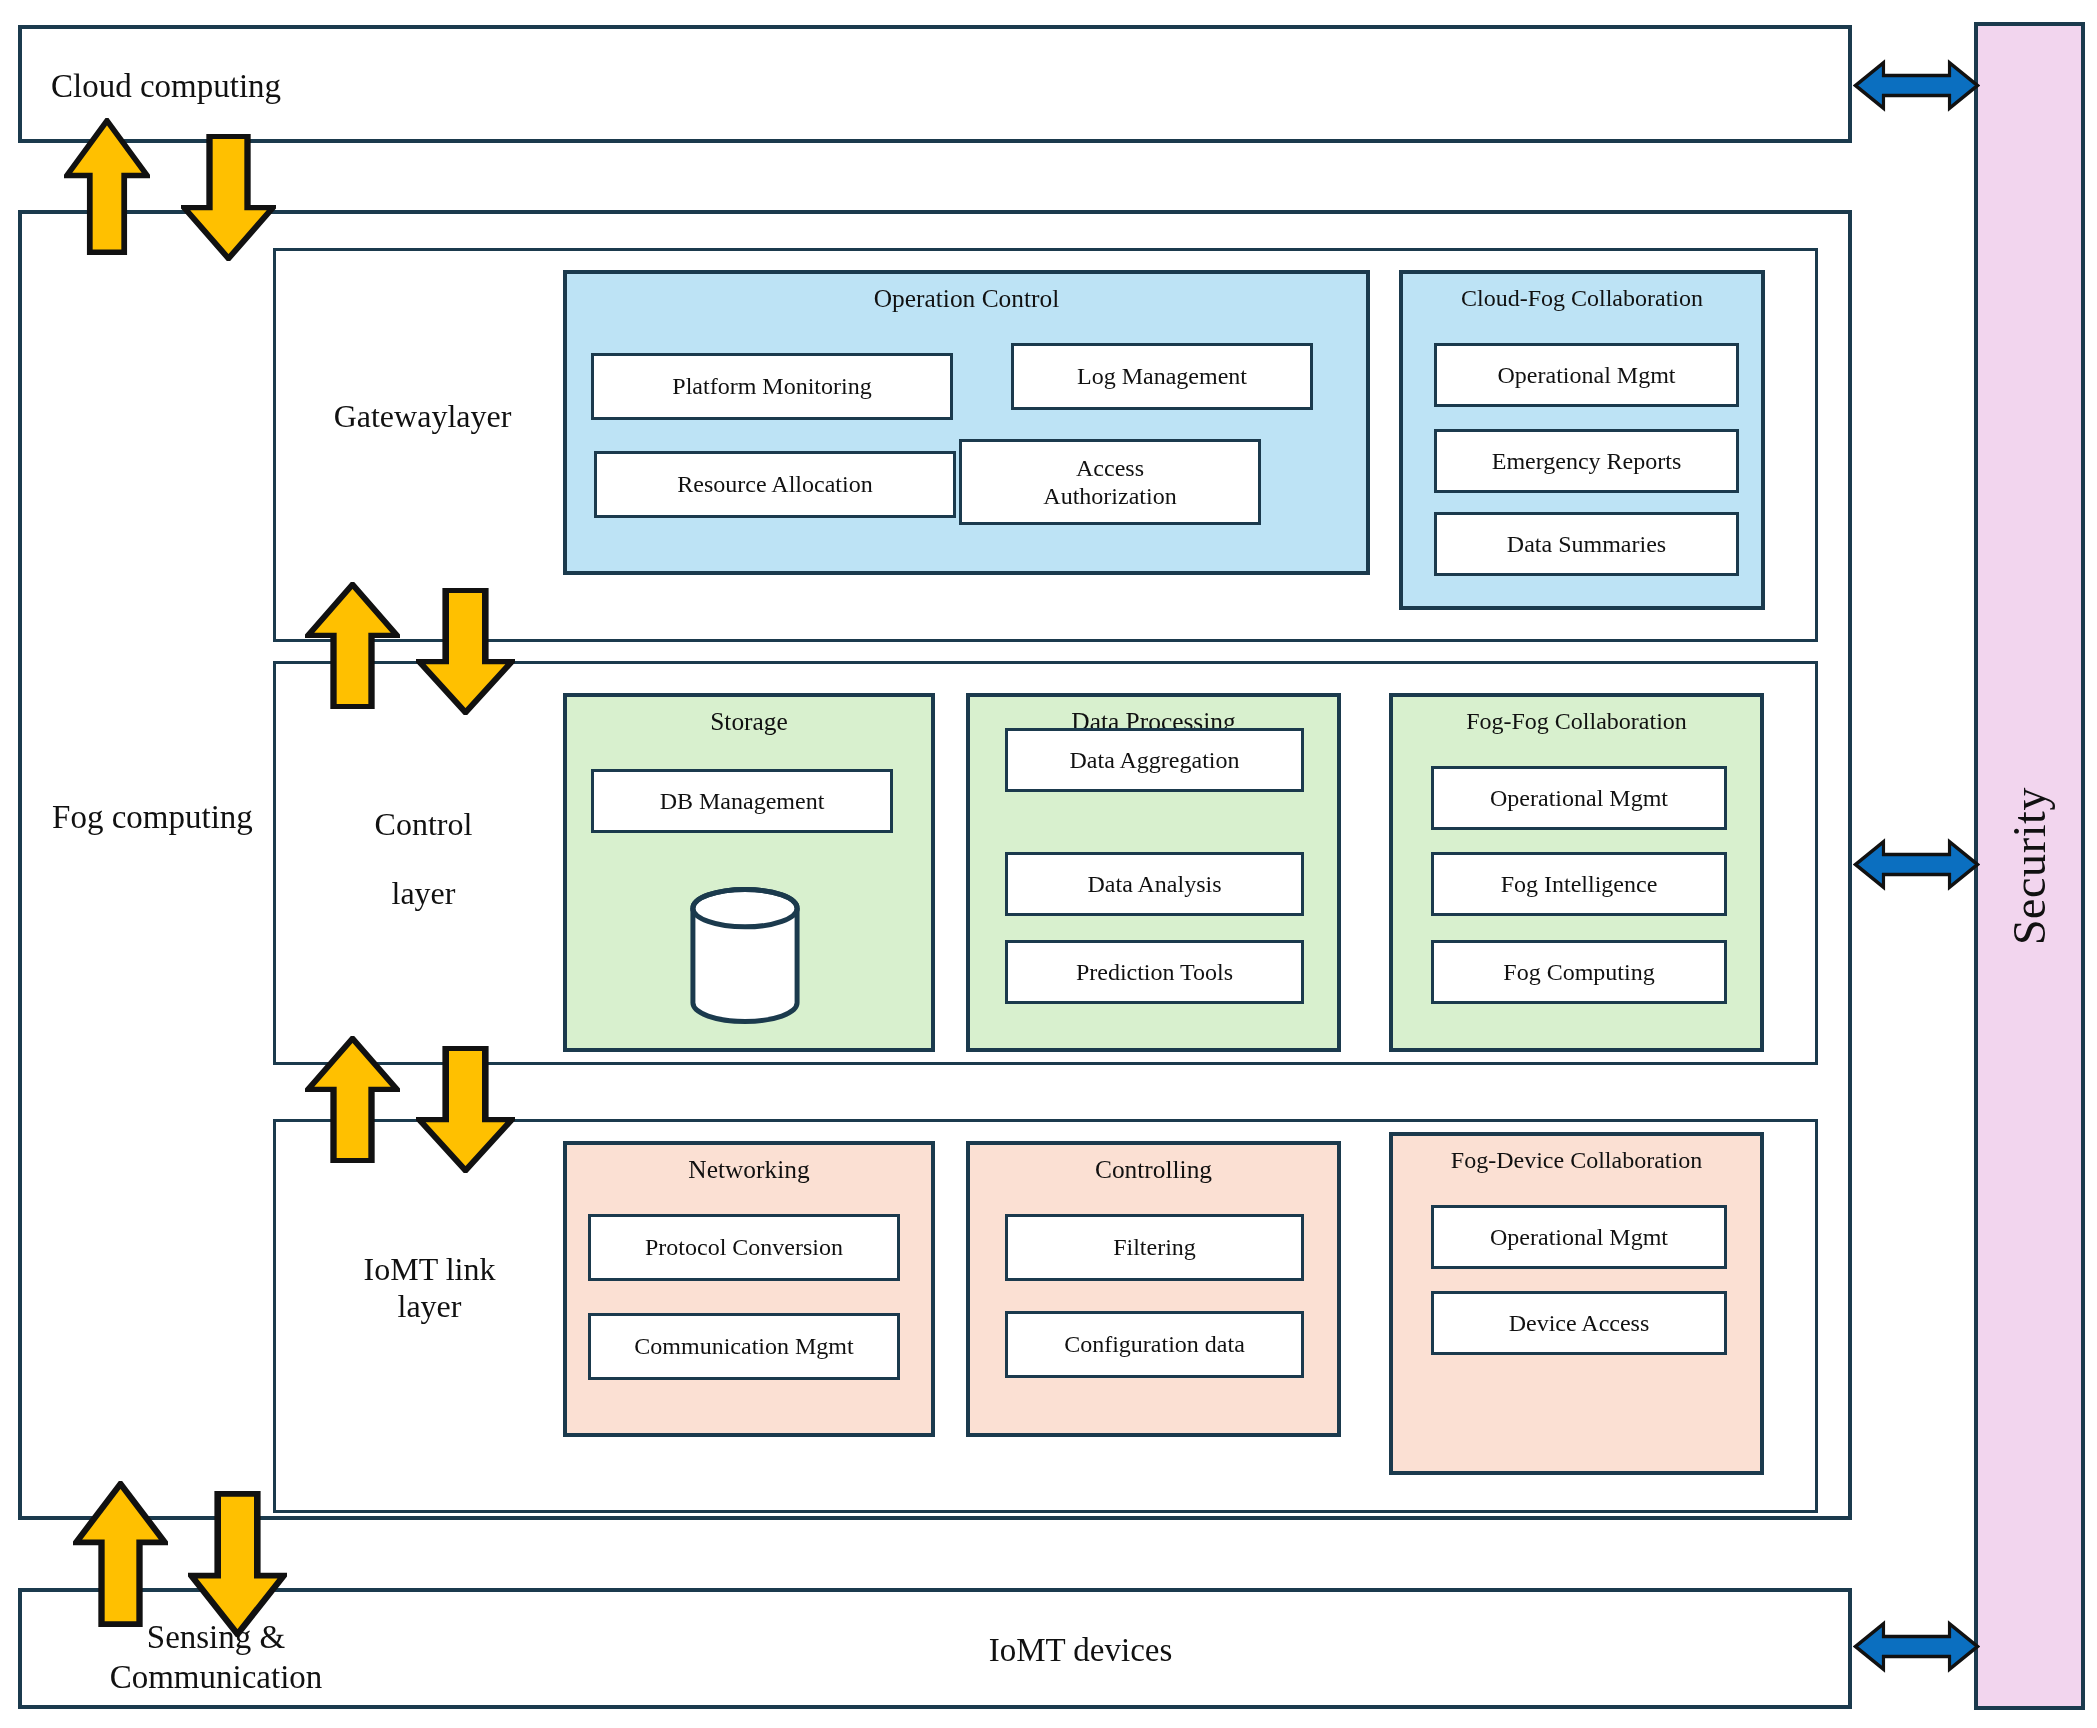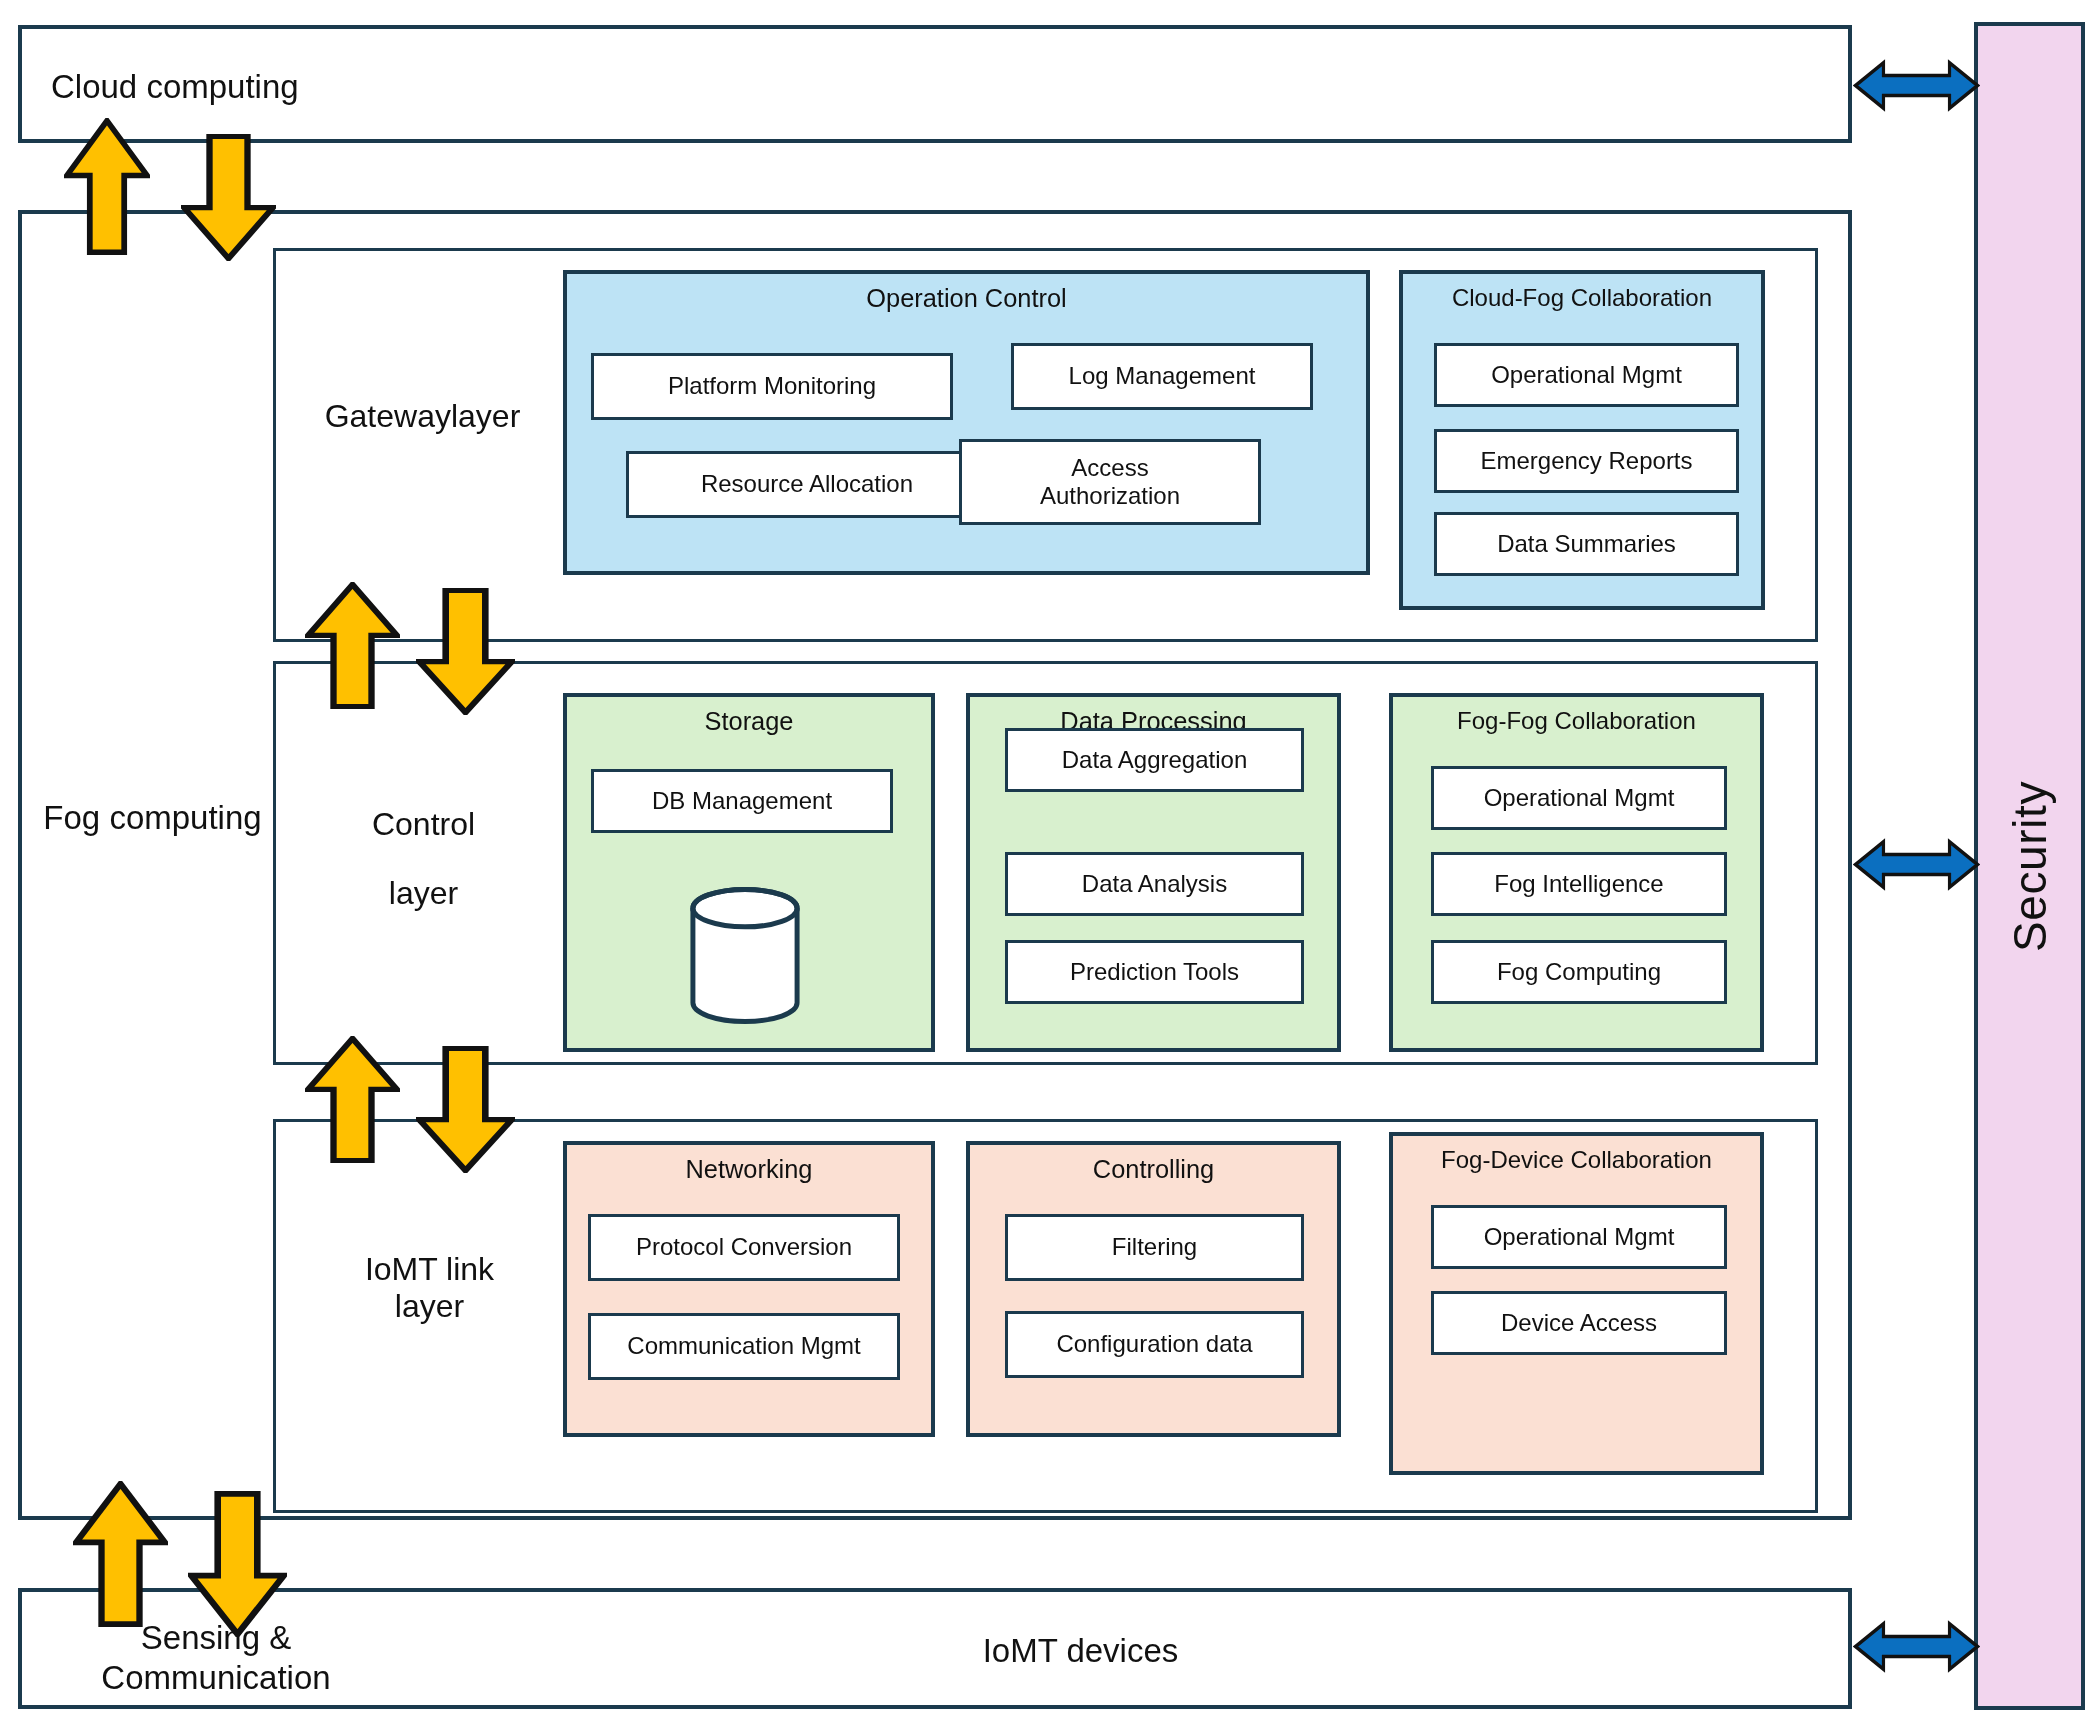--- a/index.html
+++ b/index.html
@@ -6,20 +6,21 @@
   body{
     font-family:"Liberation Sans", sans-serif;
     color:#000;
   }
   #stage{
     position:relative;
     width:2097px;
     height:1729px;
     background:#ffffff;
     overflow:hidden;
+    font-family:Liberation Serif, serif;
   }
 
   
   .frame{
     position:absolute;
     box-sizing:border-box;
     border:4.5px solid #1b3a4d;
     background:#ffffff;
   }
   .frame.thin{ border-width:3.8px; }
@@ -125,21 +126,21 @@
   <div class="soft-box" style="left:305px; top:356px; width:235px; height:121px; flex-direction:row;">
     <span>Gateway</span>
     <span>layer</span>
   </div>
 
   <div class="panel blue" style="left:563px; top:270px; width:807px; height:305px;">
     <div class="panel-title">Operation Control</div>
   </div>
   <div class="leaf" style="left:591px; top:353px; width:362px; height:67px;">Platform Monitoring</div>
   <div class="leaf" style="left:1011px; top:343px; width:302px; height:67px;">Log Management</div>
-  <div class="leaf" style="left:626px; top:451px; width:362px; height:67px;">Resource Allocation</div>
+  <div class="leaf" style="left:594px; top:451px; width:362px; height:67px;">Resource Allocation</div>
   <div class="leaf" style="left:959px; top:439px; width:302px; height:86px; flex-direction:column;text-align:center;">
     <span>Access</span>
     <span>Authorization</span>
   </div>
 
   <div class="panel blue" style="left:1399px; top:270px; width:366px; height:340px;">
     <div class="panel-title" style="font-size:24px;">Cloud-Fog Collaboration</div>
   </div>
   <div class="leaf" style="left:1434px; top:343px; width:305px; height:64px;">Operational Mgmt</div>
   <div class="leaf" style="left:1434px; top:429px; width:305px; height:64px;">Emergency Reports</div>

